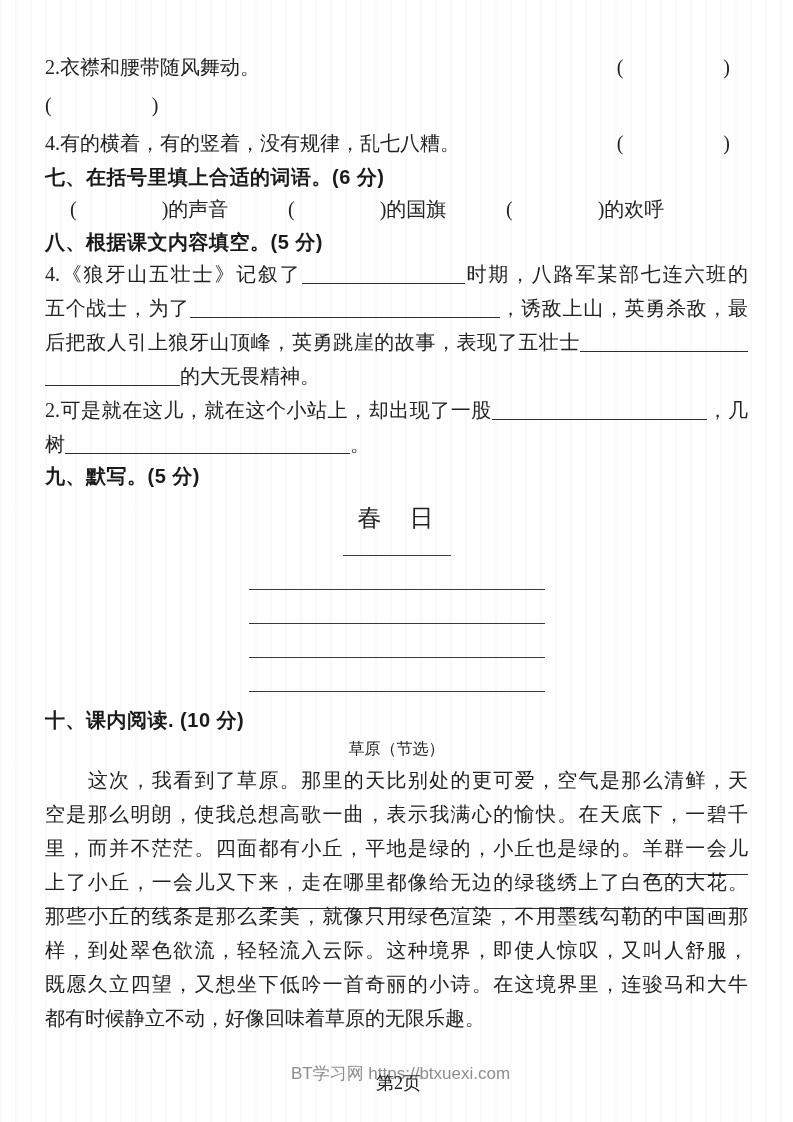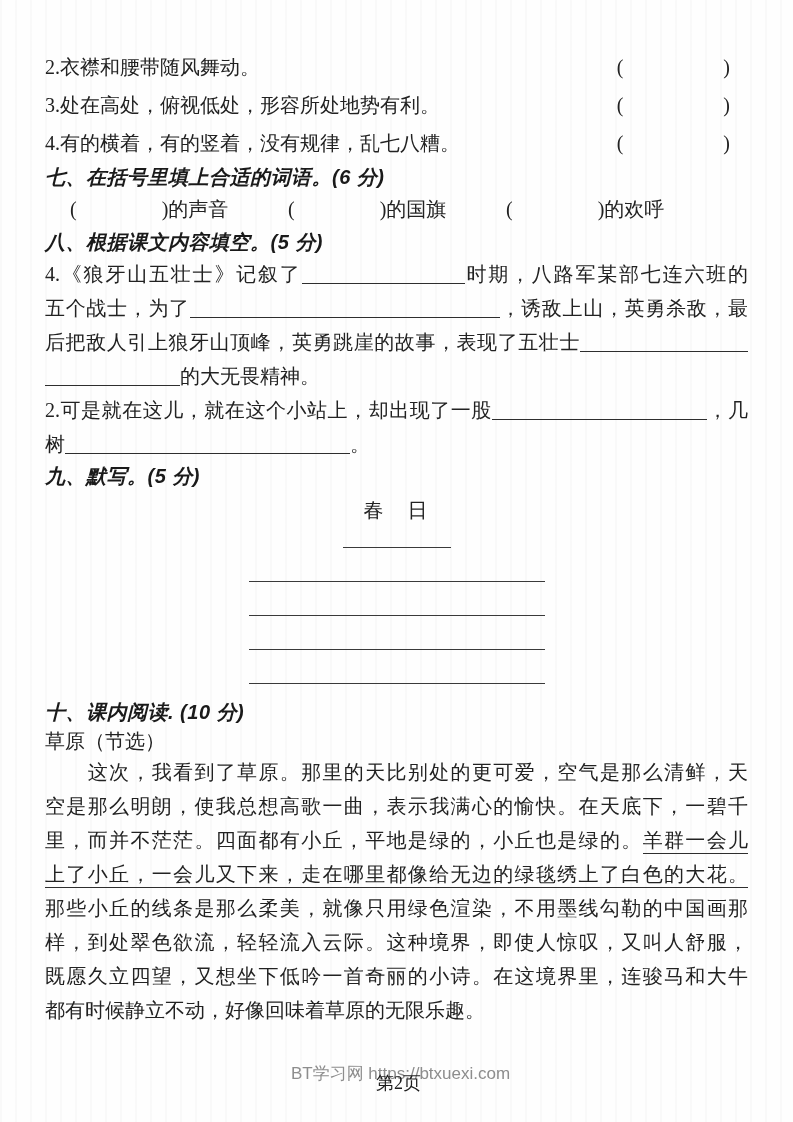--- a/index.html
+++ b/index.html
@@ -12,39 +12,39 @@
     background-image:repeating-linear-gradient(90deg, rgba(0,0,0,0.018) 0 2px, rgba(0,0,0,0) 2px 15px);
     font-family:"Liberation Serif","DejaVu Serif",serif;
     color:#222222;
     overflow:hidden;
   }
   
   .comp-row{display:flex;justify-content:space-between;align-items:baseline;font-size:20px;line-height:38px;}
   .comp-brackets{display:inline-flex;align-items:baseline;padding-right:18px;white-space:nowrap;}
   .bgap{display:inline-block;width:100px;}
   
-  .sec{font-family:"Liberation Sans","DejaVu Sans",sans-serif;font-weight:700;font-size:20px;line-height:30px;margin:0;color:#1a1a1a;letter-spacing:0.5px;font-style:italic;}
+  .sec{font-family:"Liberation Sans","DejaVu Sans",sans-serif;font-weight:700;font-size:20px;line-height:30px;margin:0;color:#1a1a1a;letter-spacing:0.5px;}
   .sec.h10{margin-top:13px;}
   
   .word-row{display:flex;padding-left:25px;font-size:20px;line-height:35px;}
   .word-cell{width:218px;white-space:nowrap;}
   .word-cell:last-child{width:auto;}
   .wgap{display:inline-block;width:85px;}
   
   .tline{font-size:20px;line-height:34px;word-break:break-all;}
   .tline.fill{text-align:justify;text-align-last:justify;}
   .blank{display:inline-block;height:2px;border-bottom:1.5px solid #2e2e2e;vertical-align:-3px;}
-  .u{border-bottom:1.5px solid #2e2e2e;padding-bottom:2px;}
+  .u{border-bottom:1.5px solid #2e2e2e;padding-bottom:15px;}
   
   .poem{text-align:center;}
-  .poem-title{font-size:20px;line-height:30px;margin-top:4px;letter-spacing:2px;}
+  .poem-title{font-size:24px;line-height:30px;margin-top:12px;letter-spacing:2px;}
   .poem-author-line{border-bottom:1.5px solid #3a3a3a;height:0;margin:22px auto 0 auto;}
   .poem-line{border-bottom:1.5px solid #3a3a3a;height:0;margin:33px auto 0 auto;}
   
-  .passage-title{text-align:left;font-size:20px;line-height:28px;}
+  .passage-title{text-align:center;font-size:16px;line-height:28px;}
   
   .watermark{position:absolute;left:8px;right:0;top:1062px;text-align:center;
     font-family:"Liberation Sans","DejaVu Sans",sans-serif;font-size:17px;color:#8d8d8d;}
   .pagenum{position:absolute;left:4px;right:0;top:1071px;text-align:center;
     font-size:18px;color:#1c1c1c;}
 </style>
 </head>
 <body>
 
 <div class="page">
@@ -52,21 +52,20 @@
   <div id="completion">
       <div class="comp-row">
         <span class="comp-text">2.衣襟和腰带随风舞动。</span>
         <span class="comp-brackets">
           <span>(</span>
           <span class="bgap"></span>
           <span>)</span>
         </span>
       </div>
       <div class="comp-row">
-        <span class="comp-text">3.处在高处，俯视低处，形容所处地势有利。</span>
         <span class="comp-brackets">
           <span>(</span>
           <span class="bgap"></span>
           <span>)</span>
         </span>
       </div>
       <div class="comp-row">
         <span class="comp-text">4.有的横着，有的竖着，没有规律，乱七八糟。</span>
         <span class="comp-brackets">
           <span>(</span>

